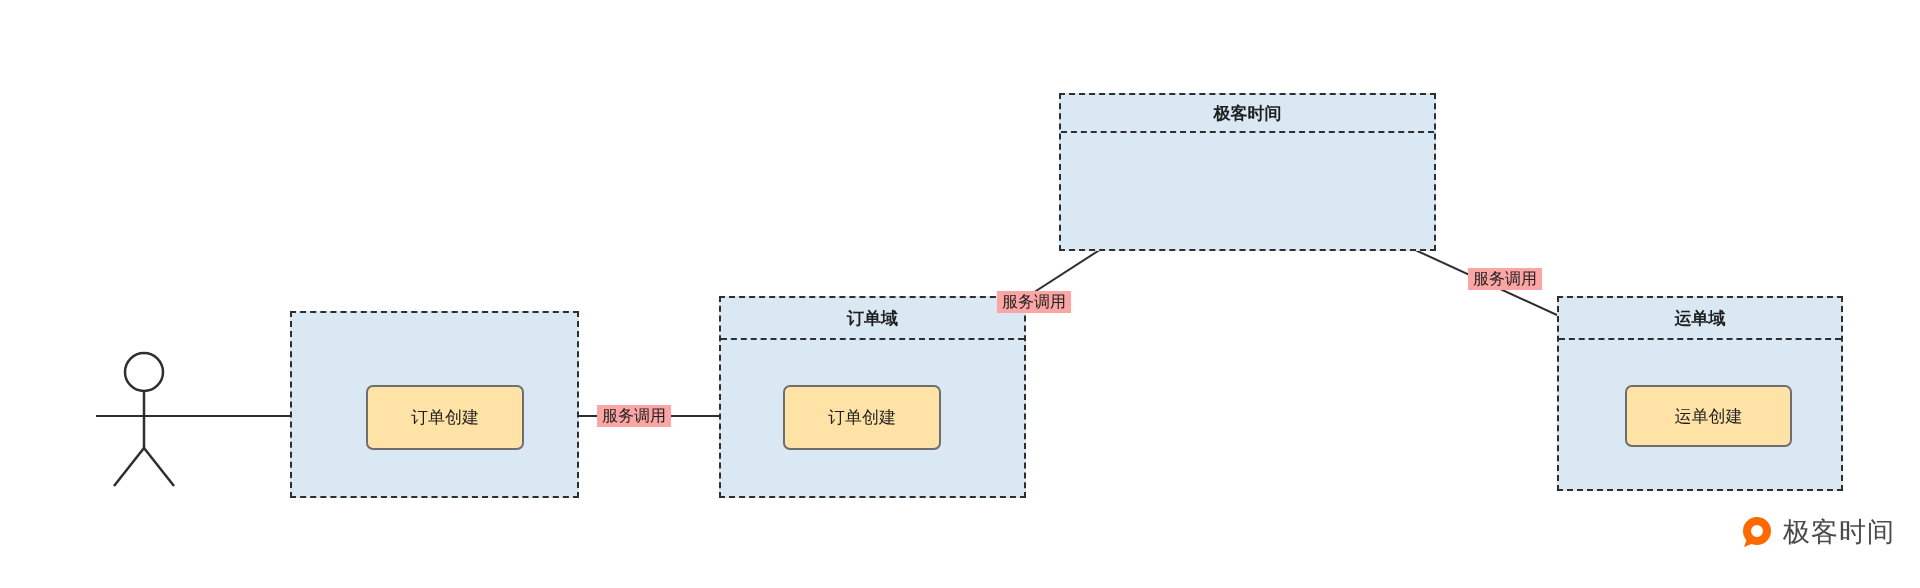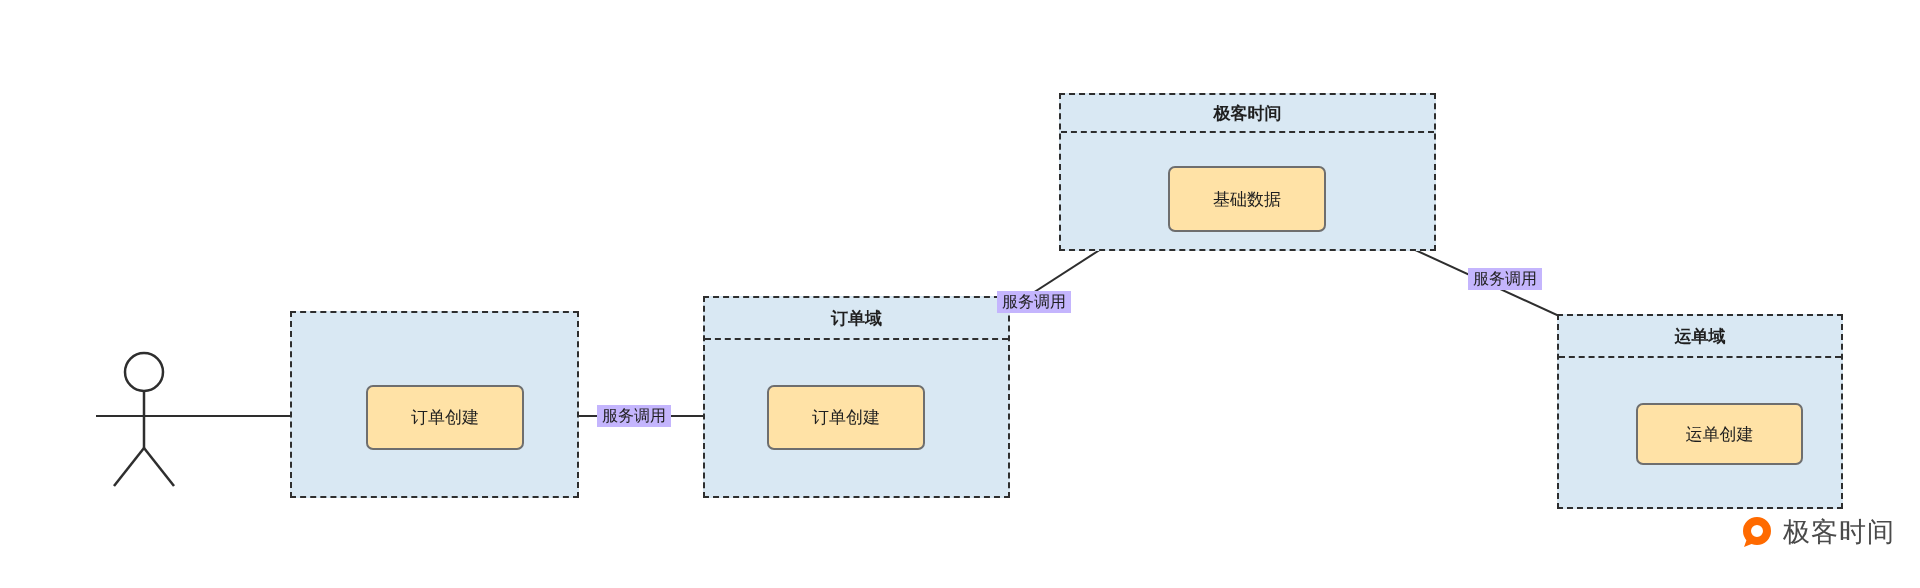--- a/index.html
+++ b/index.html
@@ -48,21 +48,21 @@
     align-items: center;
     justify-content: center;
     background: #ffe2a6;
     border: 2px solid #6e6e6e;
     border-radius: 7px;
     font-size: 17px;
     color: #1f1f1f;
   }
   .edge-label {
     position: absolute;
-    background: #c4b5fd;
+    background: #fca5a5;
     padding: 0 5px;
     font-size: 16px;
     line-height: 22px;
     color: #1f1f1f;
     white-space: nowrap;
   }
   .logo {
     position: absolute;
     left: 1740px;
     top: 514px;
@@ -103,33 +103,32 @@
 
     <line x1="895" y1="382" x2="1160" y2="211" stroke="#2e2e2e" stroke-width="2" marker-end="url(#arrowhead)"></line>
 
     <line x1="1703" y1="382" x2="1328" y2="210" stroke="#2e2e2e" stroke-width="2" marker-end="url(#arrowhead)"></line>
   </svg>
 
   <div class="frame" style="left:290px; top:311px; width:285px; height:183px;">
     <div class="node" style="left:74px; top:72px; width:154px; height:61px;">订单创建</div>
   </div>
 
-  <div class="frame" style="left:703px; top:296px; width:303px; height:198px;">
+  <div class="frame" style="left:719px; top:296px; width:303px; height:198px;">
     <div class="frame-title" style="height:40px;">订单域</div>
     <div class="node" style="left:62px; top:87px; width:154px; height:61px;">订单创建</div>
   </div>
 
   <div class="frame" style="left:1059px; top:93px; width:373px; height:154px;">
     <div class="frame-title" style="height:36px;">极客时间</div>
-    <div class="node" style="left:107px; top:71px; width:154px; height:62px;">基础数据</div>
   </div>
 
-  <div class="frame" style="left:1557px; top:296px; width:282px; height:191px;margin-top:18px;">
+  <div class="frame" style="left:1557px; top:296px; width:282px; height:191px;">
     <div class="frame-title" style="height:40px;">运单域</div>
-    <div class="node" style="left:77px; top:87px; width:163px; height:58px;font-family:Liberation Serif, serif;">运单创建</div>
+    <div class="node" style="left:66px; top:87px; width:163px; height:58px;font-family:Liberation Serif, serif;">运单创建</div>
   </div>
 
   <div class="edge-label" style="left:597px; top:405px;">服务调用</div>
 
   <div class="edge-label" style="left:997px; top:291px;">服务调用</div>
 
   <div class="edge-label" style="left:1468px; top:268px;">服务调用</div>
 
   <div class="logo">
     <svg width="34" height="34" viewBox="0 0 34 34">

